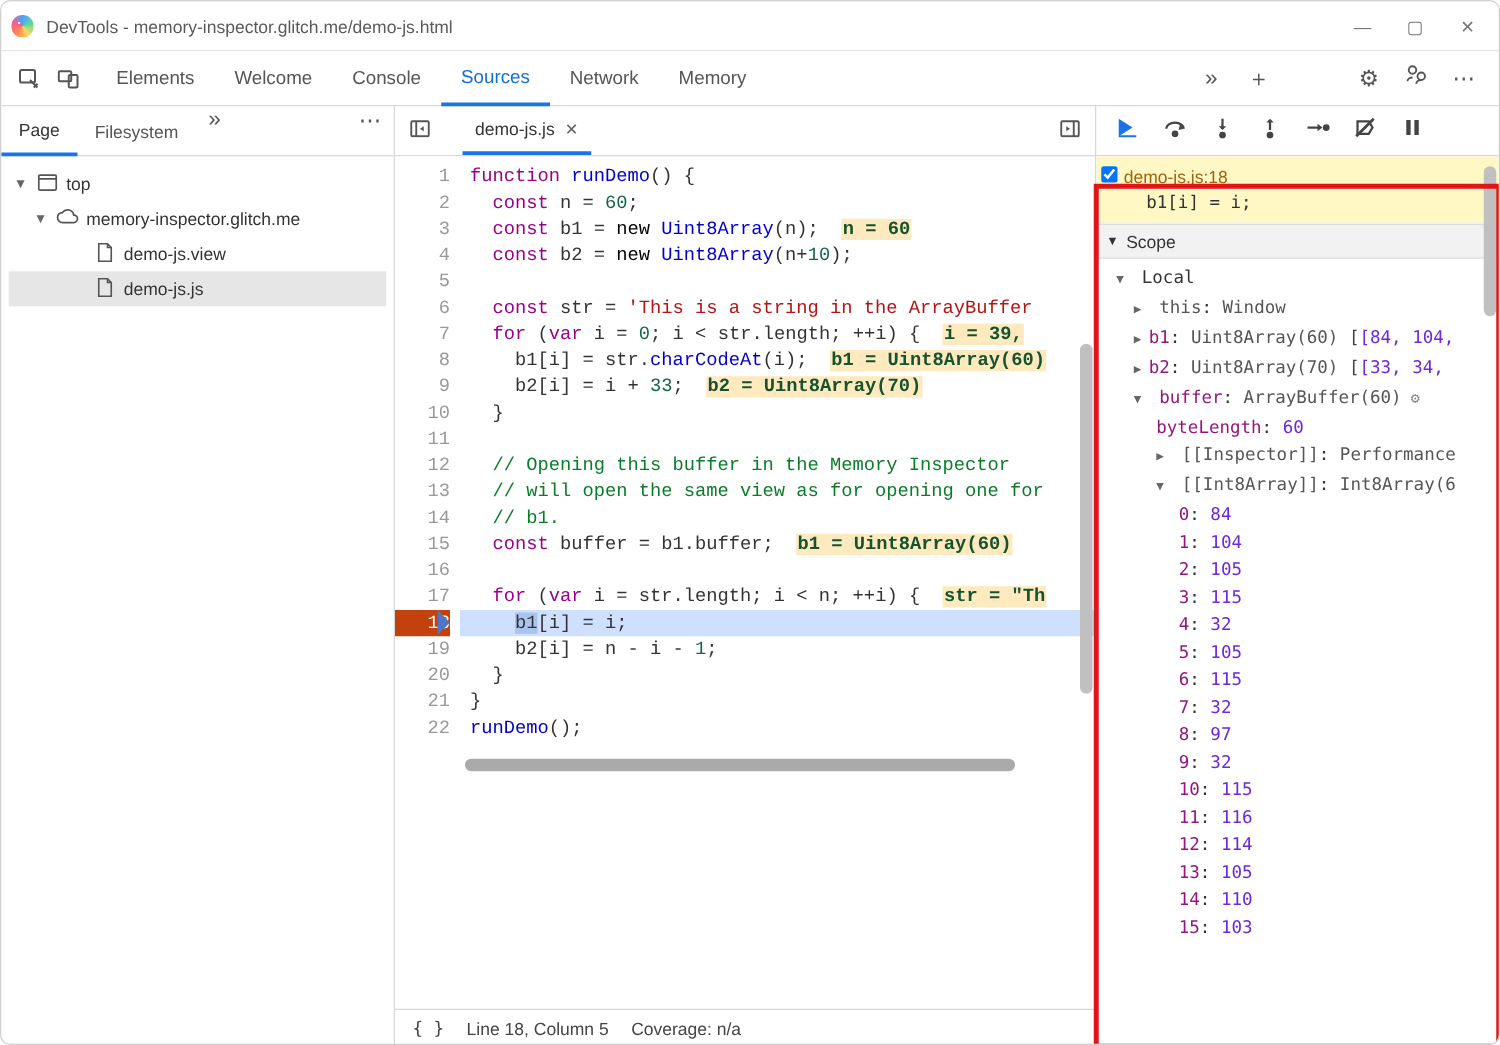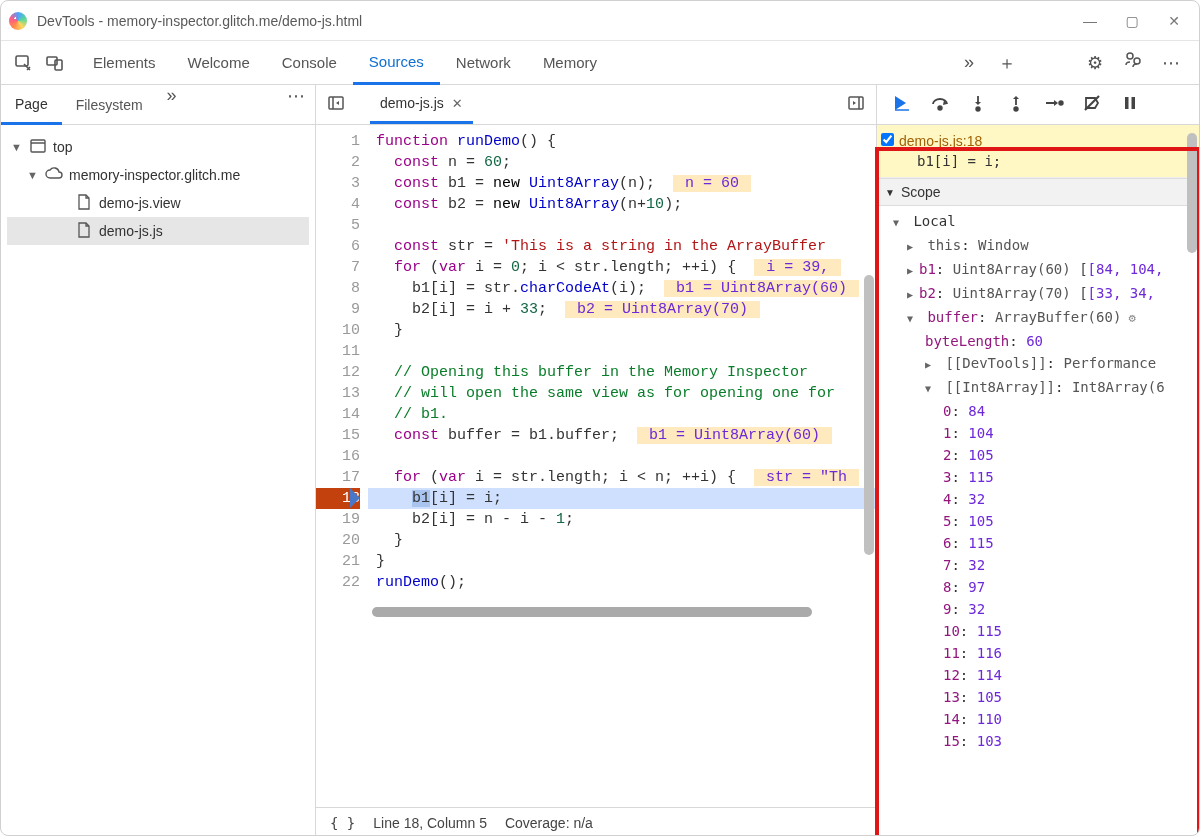--- a/index.html
+++ b/index.html
@@ -83,21 +83,21 @@
 .src .row.exec{background:#cfe0ff}
 .gutter .exec{background:#c2410c;color:#fff; position:relative}
 .gutter .exec::after{content:'';position:absolute;right:-10px;top:0;border:10.5px solid transparent;border-left-color:#4a78c8}
 
 .tok-kw{color:#000000}
 .tok-kw2{color:#9a0089}
 .tok-fn{color:#0000c8}
 .tok-num{color:#116644}
 .tok-str{color:#b31515}
 .tok-com{color:#0a7d2a}
-.inline-eval{background:#ffe9bf; padding:0 12px; color:#6d28d9;}
+.inline-eval{background:#ffe9bf; padding:0 1px; color:#14532d;font-weight:bold;}
 
 .hscroll{height:10px;background:#aaa;border-radius:5px;width:440px;margin:8px 0 0 56px}
 
 .status-bar { height:30px; border-top:1px solid #d8d8d8; display:flex; align-items:center; padding:0 14px; gap:18px; color:#444; font-size:14px;}
 .status-bar .braces{font-family:Consolas,monospace}
 
 .right-panel { width:322px; display:flex; flex-direction:column; position:relative; }
 .dbg-toolbar{height:40px;border-bottom:1px solid #d8d8d8;display:flex;align-items:center;padding:0 8px;gap:4px}
 .dbg-toolbar .dbg-ic{width:34px;text-align:center;color:#444;font-size:16px}
 .dbg-toolbar .play{color:#1a73e8}
@@ -347,21 +347,21 @@
         <span style="font-size:10px">▼</span>
         <span>Scope</span>
       </div>
       <div class="scope-body">
         <div class="sc-row"><span class="tw">▼</span> <span>Local</span></div>
         <div class="sc-row indA"><span class="tw">▶</span> <span class="sc-type">this</span>: <span class="sc-type">Window</span></div>
         <div class="sc-row indA"><span class="tw">▶</span><span class="sc-name">b1</span>: <span class="sc-type">Uint8Array(60)</span> <span class="sc-arr">[</span><span class="sc-num">[84, 104,</span></div>
         <div class="sc-row indA"><span class="tw">▶</span><span class="sc-name">b2</span>: <span class="sc-type">Uint8Array(70)</span> <span class="sc-arr">[</span><span class="sc-num">[33, 34,</span></div>
         <div class="sc-row indA"><span class="tw">▼</span> <span class="sc-name">buffer</span>: <span class="sc-type">ArrayBuffer(60)</span><span class="gear"> ⚙</span></div>
         <div class="sc-row indB">  <span class="sc-name">byteLength</span>: <span class="sc-num">60</span></div>
-        <div class="sc-row indB"><span class="tw">▶</span> <span class="sc-type">[[DevTools]]</span>: <span class="sc-type">Performance</span></div>
+        <div class="sc-row indB"><span class="tw">▶</span> <span class="sc-type">[[Inspector]]</span>: <span class="sc-type">Performance</span></div>
         <div class="sc-row indB"><span class="tw">▼</span> <span class="sc-type">[[Int8Array]]</span>: <span class="sc-type">Int8Array(6</span></div>
         <div id="int8vals">
             <div class="sc-row indC">  <span class="sc-name">0</span>: <span class="sc-num">84</span></div>
             <div class="sc-row indC">  <span class="sc-name">1</span>: <span class="sc-num">104</span></div>
             <div class="sc-row indC">  <span class="sc-name">2</span>: <span class="sc-num">105</span></div>
             <div class="sc-row indC">  <span class="sc-name">3</span>: <span class="sc-num">115</span></div>
             <div class="sc-row indC">  <span class="sc-name">4</span>: <span class="sc-num">32</span></div>
             <div class="sc-row indC">  <span class="sc-name">5</span>: <span class="sc-num">105</span></div>
             <div class="sc-row indC">  <span class="sc-name">6</span>: <span class="sc-num">115</span></div>
             <div class="sc-row indC">  <span class="sc-name">7</span>: <span class="sc-num">32</span></div>

